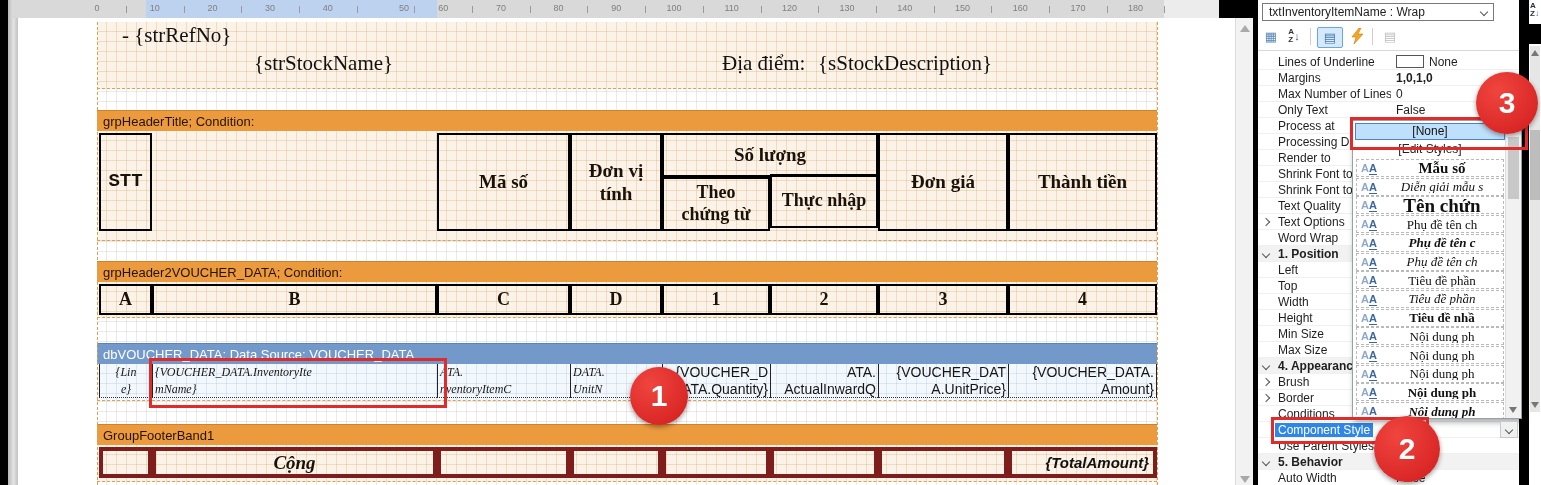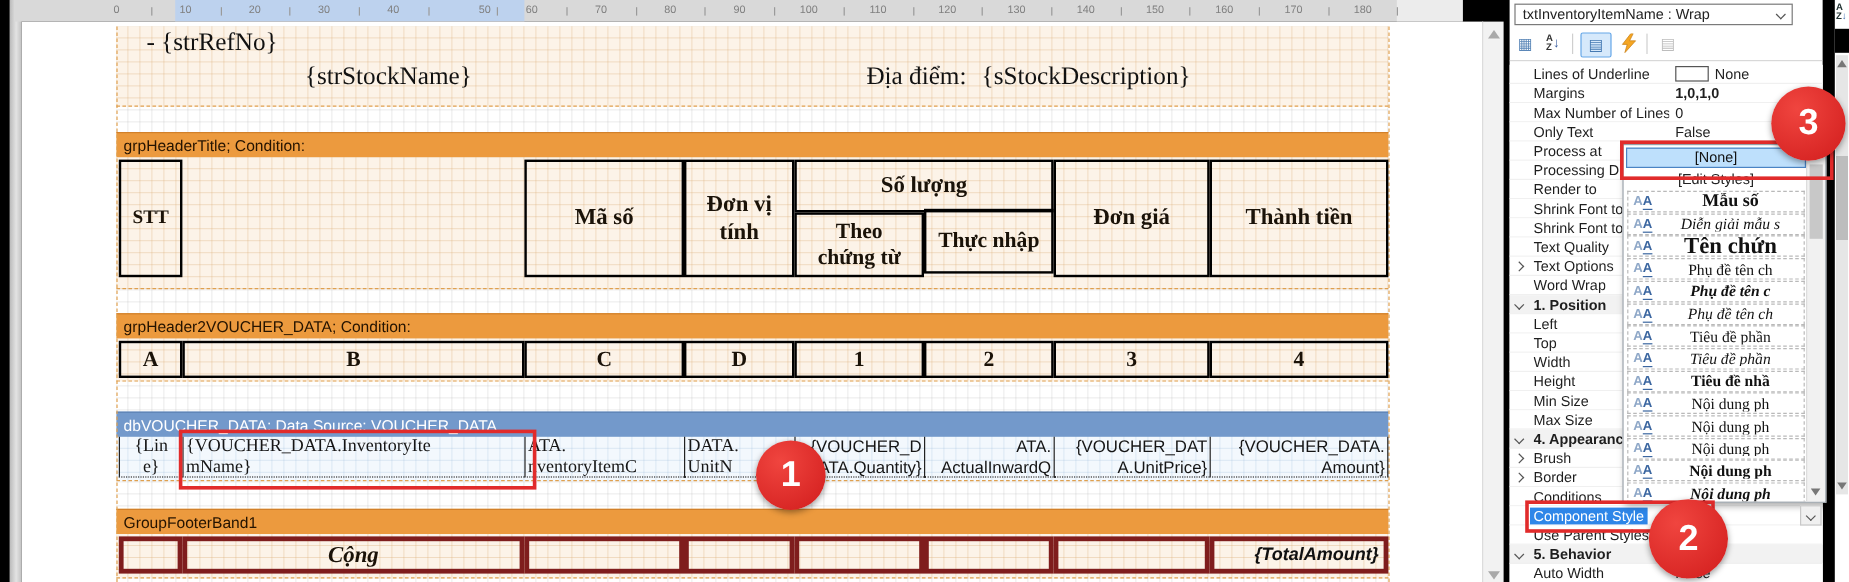--- a/index.html
+++ b/index.html
@@ -29,21 +29,21 @@
   .strip-orange{background:#ec9a3e;border-top:1px solid #d2802a;color:#241300;}
   .strip-blue{background:#7399cb;border-top:1px solid #5d82b4;color:#ffffff;}
   #strip-1{top:92px;} #strip-2{top:243px;} #strip-3{top:325px;} #strip-4{top:406px;}
   .free-text{position:absolute;font-family:"Liberation Serif",serif;font-size:21px;color:#111;white-space:nowrap;z-index:8;}
   
   #gen{position:absolute;left:0;top:0;width:1541px;height:485px;z-index:10;pointer-events:none;}
   #gen > div{pointer-events:auto;}
   .hcell{position:absolute;box-sizing:border-box;border:2px solid #000;display:flex;flex-direction:column;align-items:center;justify-content:center;font-family:"Liberation Serif",serif;font-weight:bold;color:#1a1208;line-height:1.22;text-align:center;}
   .acell{position:absolute;box-sizing:border-box;border:2px solid #000;display:flex;align-items:center;justify-content:center;font-family:"Liberation Serif",serif;font-weight:bold;font-size:18px;color:#1a1208;}
   .dcell{position:absolute;box-sizing:border-box;border-left:1px solid #222;border-bottom:1px dotted #333;overflow:hidden;color:#151515;background:transparent;padding:0 2px;}
-  .dcell.serif{font-family:"Liberation Serif",serif;font-size:15px;line-height:17px;}
+  .dcell.serif{font-family:"Liberation Serif",serif;font-size:12px;line-height:17px;font-style:italic;}
   .dcell.sans{font-family:"Liberation Sans",sans-serif;font-size:14px;line-height:17px;}
   .fcell{position:absolute;box-sizing:border-box;border:4px solid #7f1d1d;display:flex;align-items:center;font-style:italic;}
   
   #vscroll{position:absolute;left:1235px;top:18px;width:17px;height:467px;background:#f2f2f2;border-left:1px solid #dcdcdc;}
   .tri-up{width:0;height:0;border-left:5px solid transparent;border-right:5px solid transparent;border-bottom:7px solid #a9a9a9;}
   .tri-down{width:0;height:0;border-left:5px solid transparent;border-right:5px solid transparent;border-top:7px solid #a9a9a9;}
   .tri-sm-up{width:0;height:0;border-left:4px solid transparent;border-right:4px solid transparent;border-bottom:6px solid #777;}
   .tri-sm-down{width:0;height:0;border-left:4px solid transparent;border-right:4px solid transparent;border-top:6px solid #777;}
   
   #props{position:absolute;left:1258px;top:0;width:261px;height:485px;background:#fff;overflow:hidden;}
@@ -159,21 +159,21 @@
     <div id="content-2" class="band-content grid-warm"></div>
 
     <div id="strip-3" class="band-strip strip-blue">dbVOUCHER_DATA; Data Source: VOUCHER_DATA</div>
     <div id="content-3" class="band-content grid-blue"></div>
 
     <div id="strip-4" class="band-strip strip-orange">GroupFooterBand1</div>
     <div id="content-4" class="band-content grid-warm"></div>
   </div>
 
   <div id="gen">
-      <div class="hcell" style="left: 99px; top: 133px; width: 53px; height: 98px; font-size: 16px;">
+      <div class="hcell" style="left: 99px; top: 133px; width: 53px; height: 98px; font-size: 19px; font-family: Liberation Mono, monospace;">
         <div>STT</div>
       </div>
       <div class="hcell" style="left: 437px; top: 133px; width: 133px; height: 98px; font-size: 19px;">
         <div>Mã số</div>
       </div>
       <div class="hcell" style="left: 570px; top: 133px; width: 92px; height: 98px; font-size: 19px;">
         <div>Đơn vị</div>
         <div>tính</div>
       </div>
       <div class="hcell" style="left: 662px; top: 133px; width: 216px; height: 44px; font-size: 19px;">

